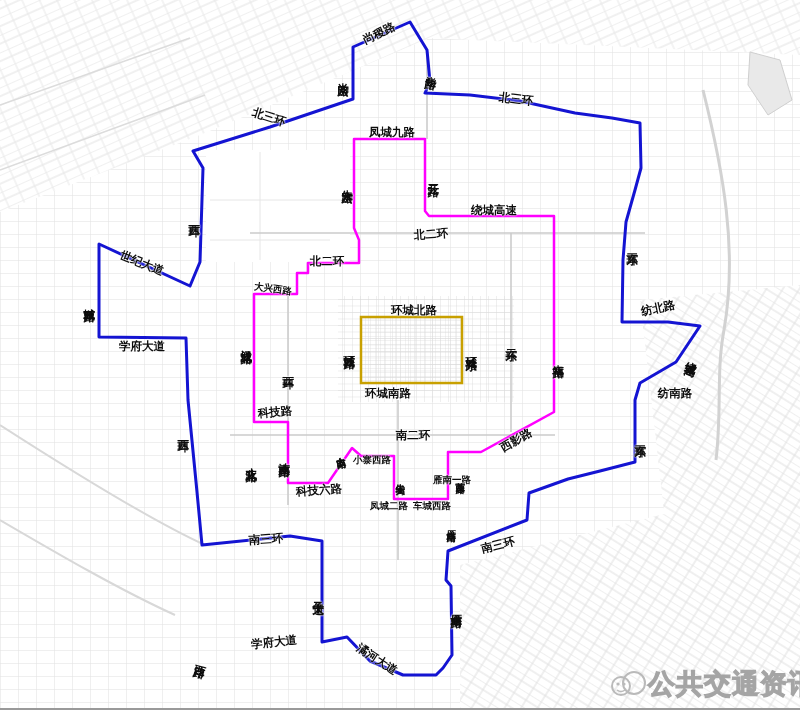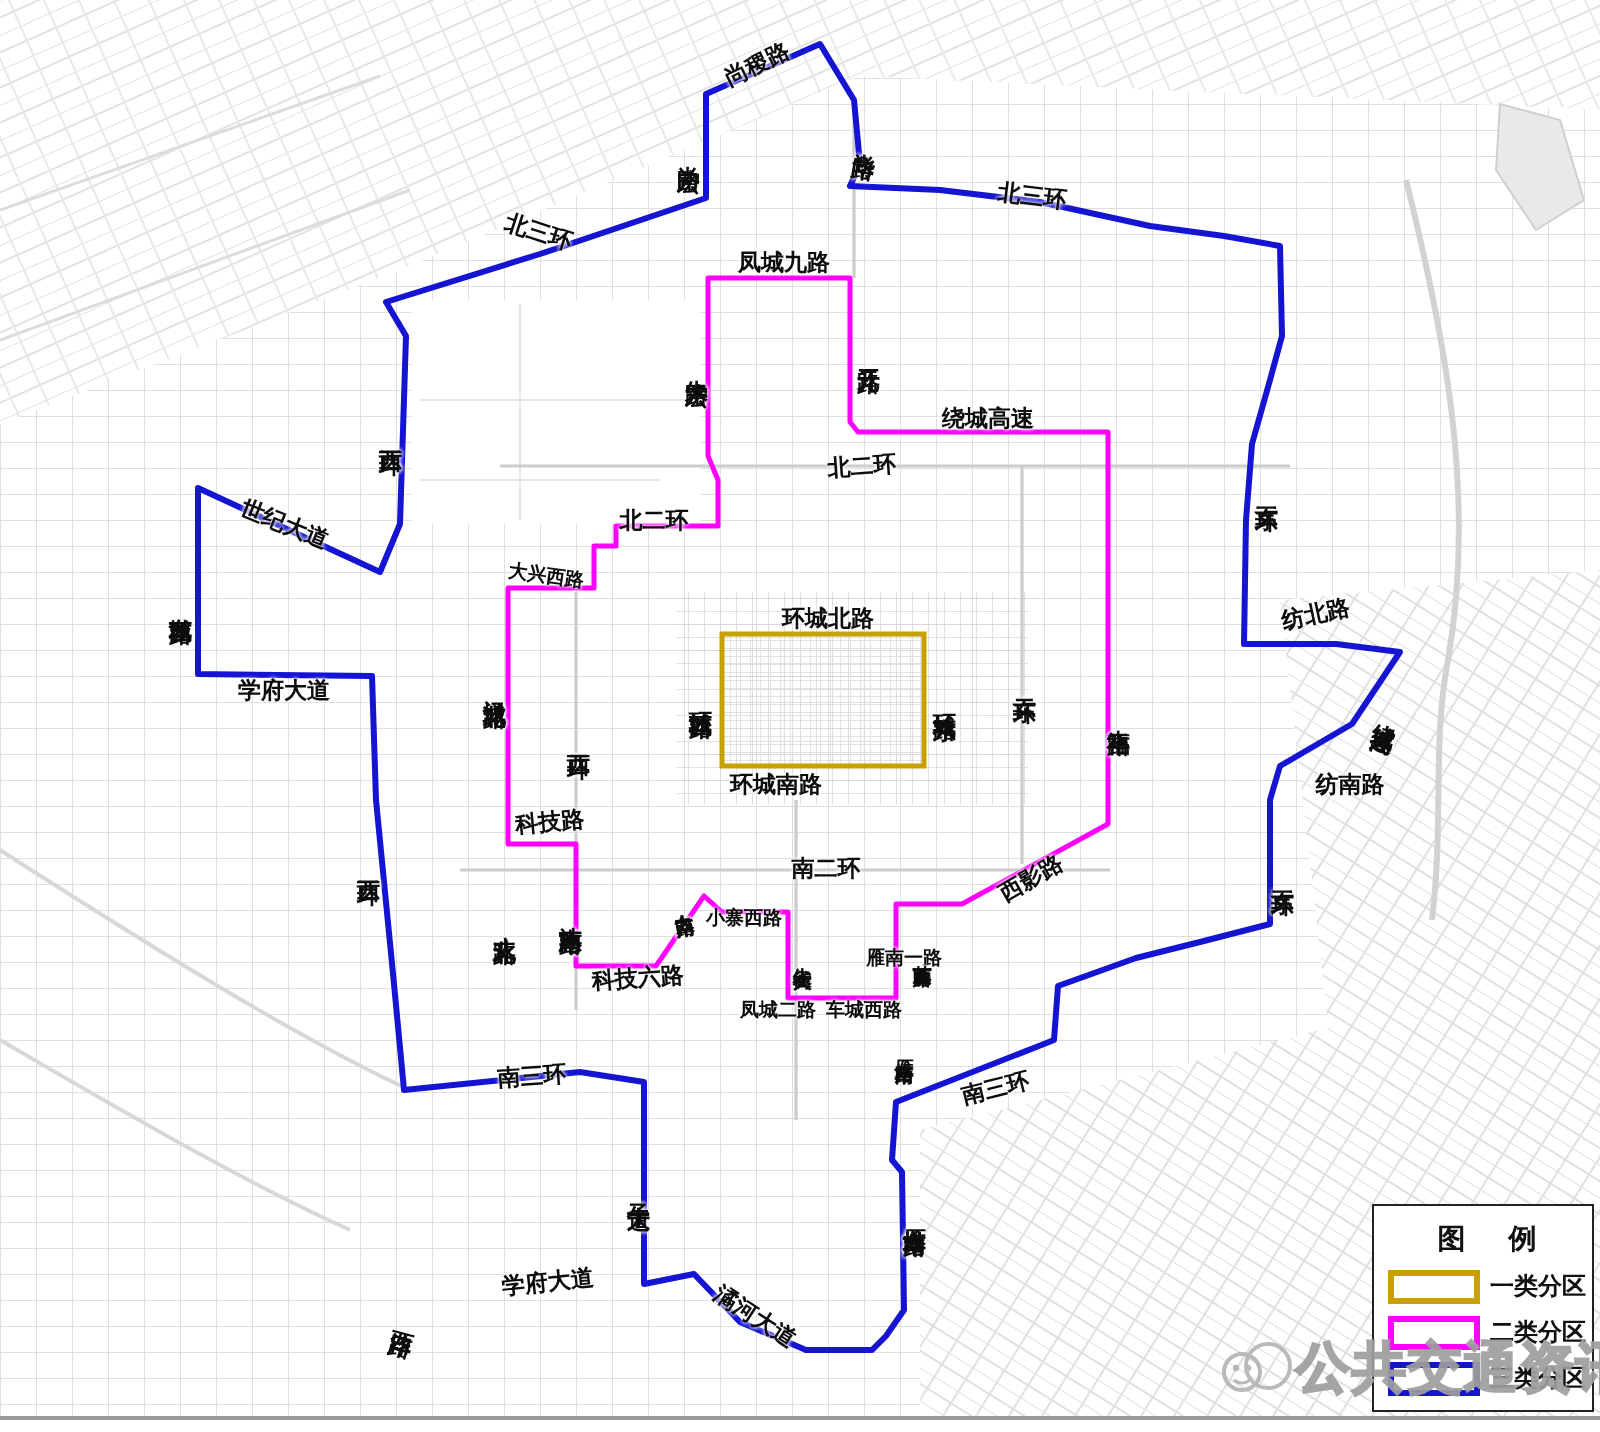--- a/index.html
+++ b/index.html
@@ -127,35 +127,20 @@
       <div class="road-label v s" style="left: 451px; top: 524px; transform: translate(-50%, -50%) rotate(0deg);">雁塔南路</div>
       <div class="road-label v" style="left: 456px; top: 607px; transform: translate(-50%, -50%) rotate(0deg);">雁塔南路</div>
       <div class="road-label" style="left: 266px; top: 539px; transform: translate(-50%, -50%) rotate(-4deg);">南三环</div>
       <div class="road-label" style="left: 498px; top: 545px; transform: translate(-50%, -50%) rotate(-14deg);">南三环</div>
       <div class="road-label v" style="left: 318px; top: 594px; transform: translate(-50%, -50%) rotate(0deg);">子午大道</div>
       <div class="road-label" style="left: 377px; top: 659px; transform: translate(-50%, -50%) rotate(33deg);">潏河大道</div>
       <div class="road-label" style="left: 274px; top: 642px; transform: translate(-50%, -50%) rotate(-6deg);">学府大道</div>
       <div class="road-label v" style="left: 203px; top: 658px; transform: translate(-50%, -50%) rotate(15deg);">西沣路</div>
     </div>
 
-  <div id="legend">
-    <div id="legend-title">图 例</div>
-    <div class="legend-row">
-      <span class="legend-swatch" style="border-color: rgb(200, 160, 0);"></span>
-      <span class="legend-label">一类分区</span>
-    </div>
-    <div class="legend-row">
-      <span class="legend-swatch" style="border-color: rgb(255, 0, 255);"></span>
-      <span class="legend-label">二类分区</span>
-    </div>
-    <div class="legend-row">
-      <span class="legend-swatch" style="border-color: rgb(20, 20, 210);"></span>
-      <span class="legend-label">三类分区</span>
-    </div>
-  </div>
 
   <div id="watermark">
     <svg id="watermark-logo" viewBox="0 0 40 34">
       <circle cx="13" cy="19" r="9" fill="none" stroke="#b5b5b5" stroke-width="2"></circle>
       <circle cx="26" cy="16" r="11" fill="none" stroke="#b5b5b5" stroke-width="2"></circle>
       <circle cx="10" cy="17" r="1.6" fill="#b5b5b5"></circle>
       <circle cx="16" cy="17" r="1.6" fill="#b5b5b5"></circle>
       <path d="M9 23 Q13 26 17 23" stroke="#b5b5b5" stroke-width="1.5" fill="none"></path>
     </svg>
     <span id="watermark-text">公共交通资讯</span>

